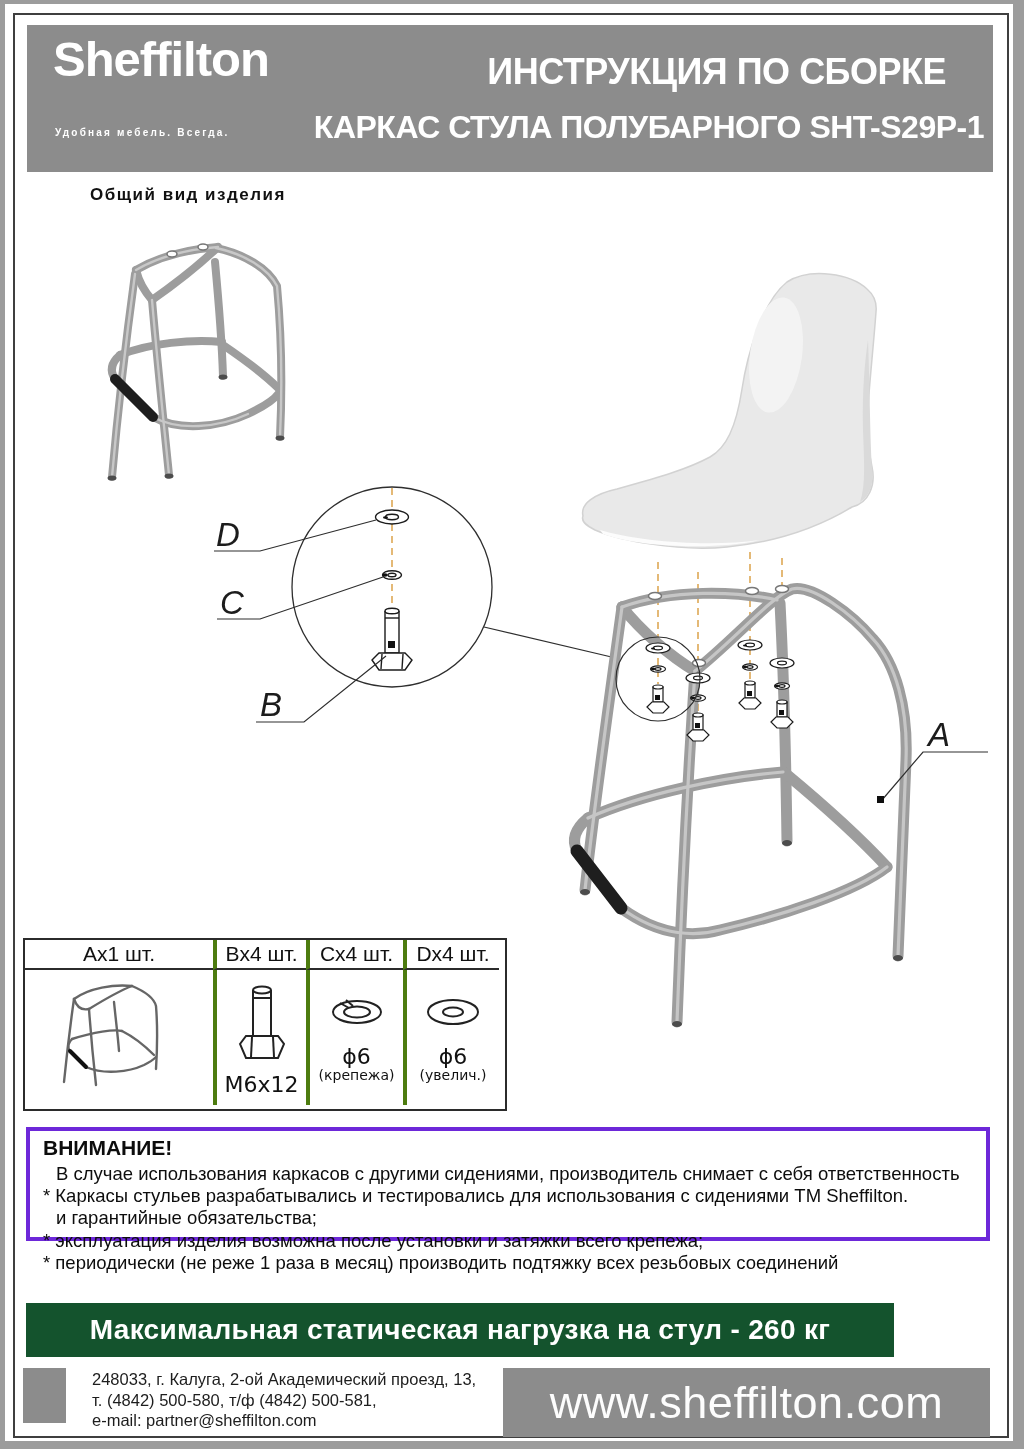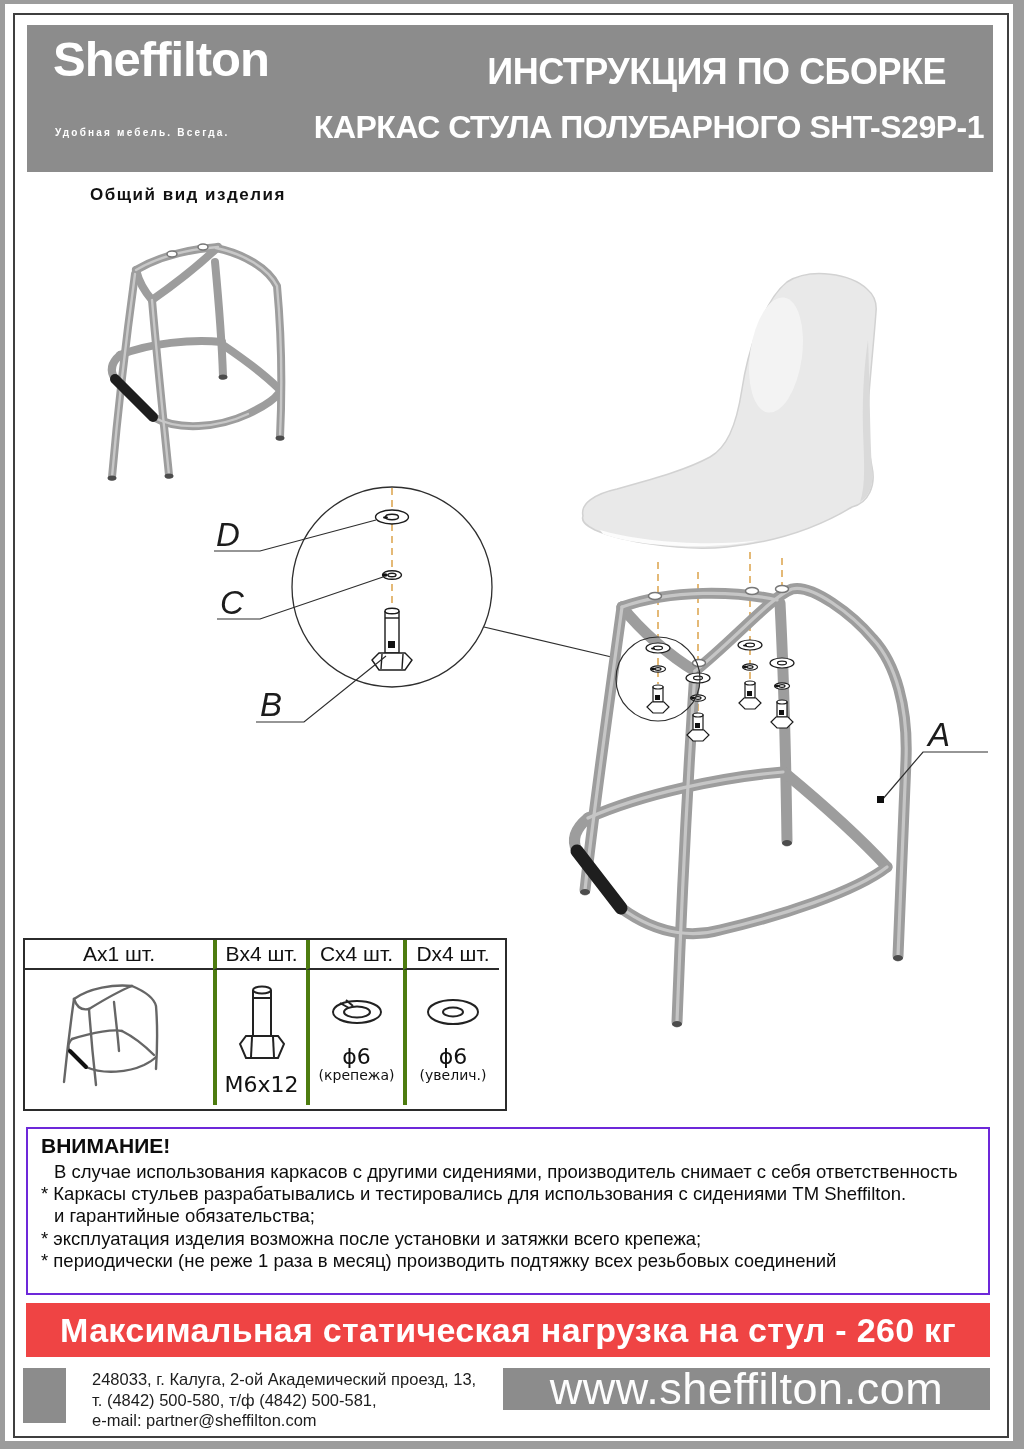--- a/index.html
+++ b/index.html
@@ -27,32 +27,32 @@
   
   .parts-table{left:23px;top:938px;width:480px;height:169px;background:#fff;border:2px solid #2b2b2b;
                display:grid;grid-template-columns:188px 93px 97px 96px;grid-template-rows:30px 135px;z-index:3;}
   .pt-cell{border-left:4px solid #4d7c0f;position:relative;display:flex;align-items:center;justify-content:center;}
   .pt-cell.first{border-left:none;}
   .pt-head{font-size:21px;color:#111;border-bottom:2px solid #2b2b2b;}
   .pt-body{flex-direction:column;justify-content:flex-start;}
   .pt-spec{font-family:"DejaVu Sans",sans-serif;font-size:22px;color:#111;line-height:22px;}
   .pt-note{font-family:"DejaVu Sans",sans-serif;font-size:14px;color:#111;line-height:15px;}
   
-  .warning{left:26px;top:1127px;width:964px;height:168px;border:2px solid #6d28d9;box-sizing:border-box;
+  .warning{left:26px;top:1127px;width:964px;height:114px;border:4px solid #6d28d9;box-sizing:border-box;
            padding:5px 10px 0 13px;color:#0d0d0d;z-index:3;background:#fff;}
   .warning-title{font-size:21px;font-weight:bold;margin-bottom:3px;}
   .warning-line{font-size:18.5px;line-height:22.2px;white-space:nowrap;}
   .warning-line.cont{padding-left:13px;}
   
-  .load-banner{left:26px;top:1303px;width:964px;height:54px;background:#ef4444;color:#fff;
-               font-size:34px;font-weight:bold;text-align:center;line-height:54px;letter-spacing:0.3px;z-index:3;}
+  .load-banner{left:26px;top:1303px;width:868px;height:54px;background:#14532d;color:#fff;
+               font-size:28px;font-weight:bold;text-align:center;line-height:54px;letter-spacing:0.3px;z-index:3;}
   
   .footer-square{left:23px;top:1368px;width:43px;height:55px;background:#8c8c8c;}
   .address{left:92px;top:1369px;font-size:16.5px;line-height:20.5px;color:#1d1d1d;}
-  .www-box{left:503px;top:1368px;width:487px;height:42px;background:#8c8c8c;color:#fdfdfd;
+  .www-box{left:503px;top:1368px;width:487px;height:69px;background:#8c8c8c;color:#fdfdfd;
            display:flex;align-items:center;justify-content:center;font-size:45px;letter-spacing:0.5px;}
   svg text.dlabel{font-family:"Liberation Sans",sans-serif;font-style:italic;font-size:33px;fill:#1c1c1c;}
 </style>
 </head>
 <body>
 
 <div class="canvas">
 
   <div class="abs page-border"></div>
 

